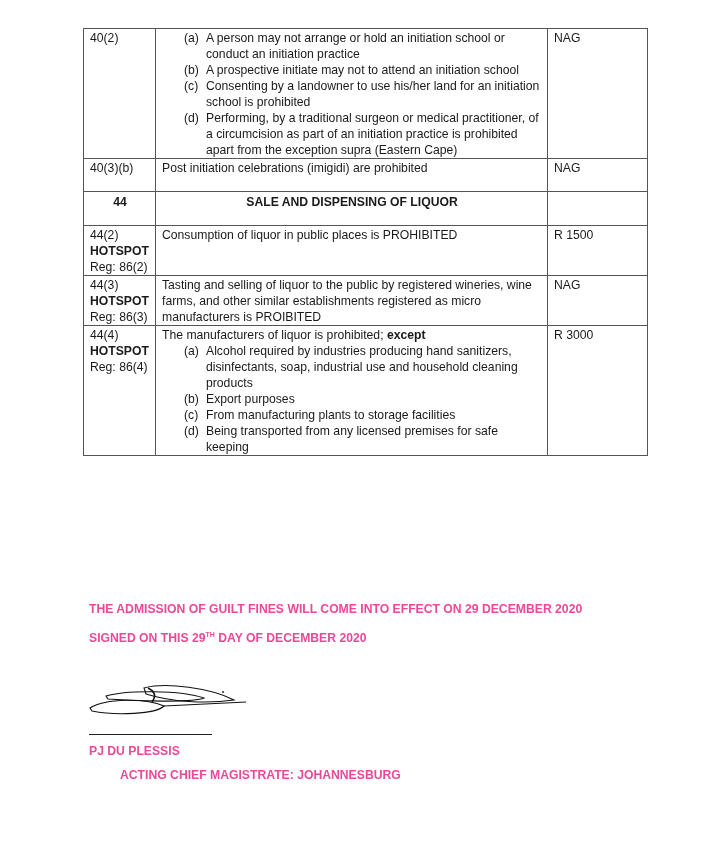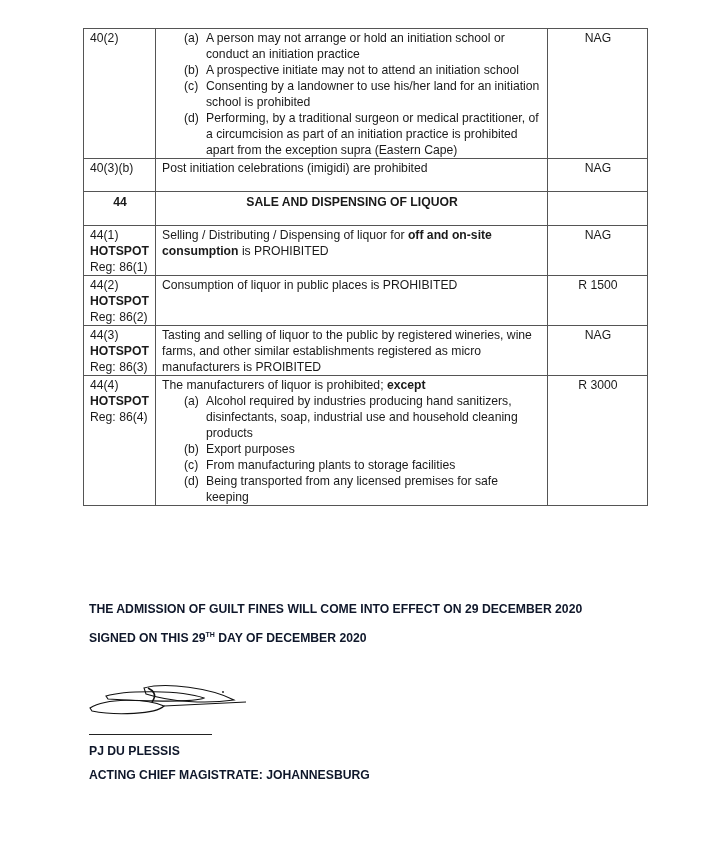--- a/index.html
+++ b/index.html
@@ -13,36 +13,36 @@
       border-collapse: collapse; table-layout: fixed;
       font-size: 12.2px; line-height: 16px;
     }
     table.fines td {
       border: 1px solid #555; vertical-align: top; padding: 1px 5px 0 6px;
     }
     col.c1 { width: 72px; }
     col.c2 { width: 392px; }
     col.c3 { width: 100px; }
     td.reg { padding-left: 5px; }
-    td.fine { text-align: center; }
+    td.fine { text-align: left; }
     td.center { text-align: center; }
     .b { font-weight: bold; }
     tr.r1 td { height: 126px; }
     tr.r2 td { height: 31px; }
     tr.r3 td { height: 32px; padding-top: 2px; }
     tr.r4 td { height: 47px; }
     tr.r5 td { height: 31px; padding-top: 2px; }
     tr.r6 td, tr.r7 td, tr.r8 td { height: 47px; }
     tr.r9 td { height: 126px; margin-top: 38px; }
     ol.items { list-style: none; margin: 0; padding: 0; }
     ol.items li { position: relative; padding-left: 44px; }
     ol.items li .lbl { position: absolute; left: 22px; top: 0; }
     ol.items.indent li { padding-left: 44px; }
     .footer-line {
-      position: absolute; left: 85px; font-size: 12.2px; font-weight: bold; color: #0f172a;
+      position: absolute; left: 85px; font-size: 12.2px; font-weight: bold; color: #ec4899;
     }
     sup { font-size: 7px; vertical-align: 5px; line-height: 0; }
     .sig { position: absolute; left: 82px; top: 680px; width: 170px; height: 40px; }
     .sig-line { position: absolute; left: 85px; top: 734px; width: 123px; height: 0; border-top: 1px solid #222; }
   </style>
 </head>
 <body>
 
 <div class="page">
 
@@ -74,29 +74,20 @@
       </tr>
 
 
 
       <tr class="r5">
         <td class="center b">44</td>
         <td class="center b">SALE AND DISPENSING OF LIQUOR</td>
         <td></td>
       </tr>
 
-      <tr class="r6">
-        <td class="reg">
-          <div>44(1)</div>
-          <div class="b">HOTSPOT</div>
-          <div>Reg: 86(1)</div>
-        </td>
-        <td><span>Selling / Distributing / Dispensing of liquor for </span><span class="b">off and on-site consumption</span><span> is PROHIBITED</span></td>
-        <td class="fine">NAG</td>
-      </tr>
 
       <tr class="r7">
         <td class="reg">
           <div>44(2)</div>
           <div class="b">HOTSPOT</div>
           <div>Reg: 86(2)</div>
         </td>
         <td>Consumption of liquor in public places is PROHIBITED</td>
         <td class="fine">R 1500</td>
       </tr>
@@ -140,15 +131,15 @@
     <path d="M20 16 C 40 10, 95 10, 118 18 C 110 22, 60 22, 22 19 Z" fill="none" stroke="#111" stroke-width="1.1"></path>
     <path d="M58 8 C 80 2, 125 8, 148 20 C 120 24, 85 22, 60 14 Z" fill="none" stroke="#111" stroke-width="1.1"></path>
     <path d="M66 22 C 72 14, 66 10, 62 8" fill="none" stroke="#111" stroke-width="1.6"></path>
     <path d="M78 26 L 160 22" fill="none" stroke="#111" stroke-width="1"></path>
     <circle cx="137" cy="12" r="0.9" fill="#111"></circle>
   </svg>
 
   <div class="sig-line"></div>
 
   <div class="footer-line" style="top:744px;">PJ DU PLESSIS</div>
-  <div class="footer-line" style="top:768px;">ACTING CHIEF MAGISTRATE: JOHANNESBURG</div>
+  <div class="footer-line" style="top:768px;margin-left:31px;">ACTING CHIEF MAGISTRATE: JOHANNESBURG</div>
 
 </div>
 
 </body></html>

